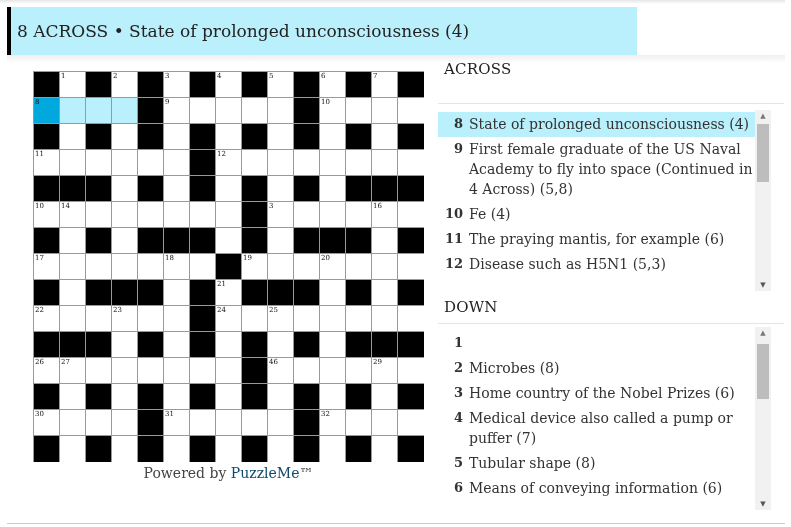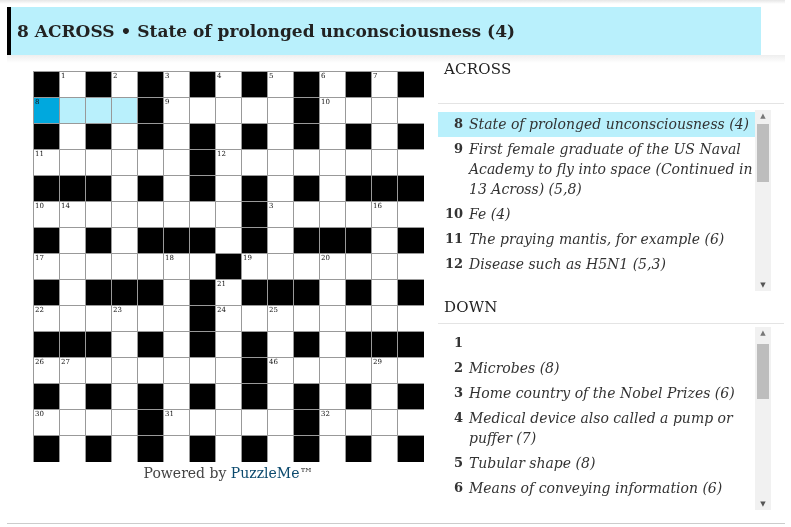--- a/index.html
+++ b/index.html
@@ -2,23 +2,23 @@
 <html><head>
 <meta charset="utf-8">
 <style>
   * { box-sizing: border-box; margin: 0; padding: 0; }
   html, body { width: 791px; height: 527px; background: #ffffff; overflow: hidden; }
   body { font-family: "DejaVu Serif", "Liberation Serif", serif; color: #333; position: relative; }
 
   .top-shadow { position: absolute; left: 0; top: 0; width: 785px; height: 4px;
     background: linear-gradient(#e6e6e6, #ffffff); }
 
-  .clue-bar { position: absolute; left: 7px; top: 7px; width: 754px; height: 48px;
+  .clue-bar { position: absolute; left: 7px; top: 7px; width: 630px; height: 48px;
     background: #b9f0fc; border-left: 4px solid #000; display: flex; align-items: center;
-    padding-left: 6px; font-size: 17px; color: #222; font-weight: bold; }
+    padding-left: 6px; font-size: 17px; color: #222; }
   .clue-bar-shadow { position: absolute; left: 7px; top: 55px; width: 778px; height: 8px;
     background: linear-gradient(#eeeeee, #ffffff); }
 
   .grid { position: absolute; left: 33px; top: 71px; width: 391px; height: 391px;
     display: grid; grid-template-columns: repeat(15, 26px); grid-template-rows: repeat(15, 26px);
     background: #999; gap: 0; border: 1px solid #999; }
   .cell { position: relative; background: #fff; border-right: 1px solid #999; border-bottom: 1px solid #999;
     width: 26px; height: 26px; }
   .cell.black { background: #000; }
   .cell.hl { background: #b9f0fc; }
@@ -32,21 +32,21 @@
   .caption .link { color: #0c4a6e; }
 
   .bottom-line { position: absolute; left: 7px; top: 523px; width: 778px; height: 1px; background: #ccc; }
 
   .section-title { position: absolute; left: 444px; font-size: 15px; color: #222; letter-spacing: 0.2px; }
   .section-divider { position: absolute; left: 438px; width: 346px; height: 1px; background: #e4e4e4; }
 
   .clue-list { position: absolute; left: 438px; width: 334px; overflow: hidden; }
   .clue { display: flex; font-size: 14px; line-height: 20px; color: #333; padding: 2px 0 3px 0; }
   .clue .cn { width: 31px; text-align: right; padding-right: 6px; flex: 0 0 31px; font-weight: bold; color: #333; font-size: 13px; }
-  .clue .ct { flex: 1; padding-right: 0; font-style: italic; }
+  .clue .ct { flex: 1; padding-right: 0; }
   .clue.active { background: #b9f0fc; margin-right: 17px; }
   .clue:not(.active) { margin-right: 17px; }
 
   .scrollbar { position: absolute; width: 16px; background: #f1f1f1; }
   .scrollbar .arrow-up, .scrollbar .arrow-down { position: absolute; left: 0; width: 16px; height: 12px;
     display: flex; align-items: center; justify-content: center; font-size: 7px; color: #777; }
   .scrollbar .arrow-up { top: 0; }
   .scrollbar .arrow-down { bottom: 0; color: #555; }
   .scrollbar .thumb { position: absolute; left: 2px; width: 12px; background: #bdbdbd; }
 </style>
@@ -361,21 +361,21 @@
 <div class="section-title" style="top:60px;">ACROSS</div>
 <div class="section-divider" style="top:103px;"></div>
 
 <div class="clue-list" id="across-list" style="top:112px; height:178px;">
     <div class="clue active">
       <span class="cn">8</span>
       <span class="ct">State of prolonged unconsciousness (4)</span>
     </div>
     <div class="clue">
       <span class="cn">9</span>
-      <span class="ct">First female graduate of the US Naval Academy to fly into space (Continued in 13 Across) (5,8)</span>
+      <span class="ct">First female graduate of the US Naval Academy to fly into space (Continued in 4 Across) (5,8)</span>
     </div>
     <div class="clue">
       <span class="cn">10</span>
       <span class="ct">Fe (4)</span>
     </div>
     <div class="clue">
       <span class="cn">11</span>
       <span class="ct">The praying mantis, for example (6)</span>
     </div>
     <div class="clue">

